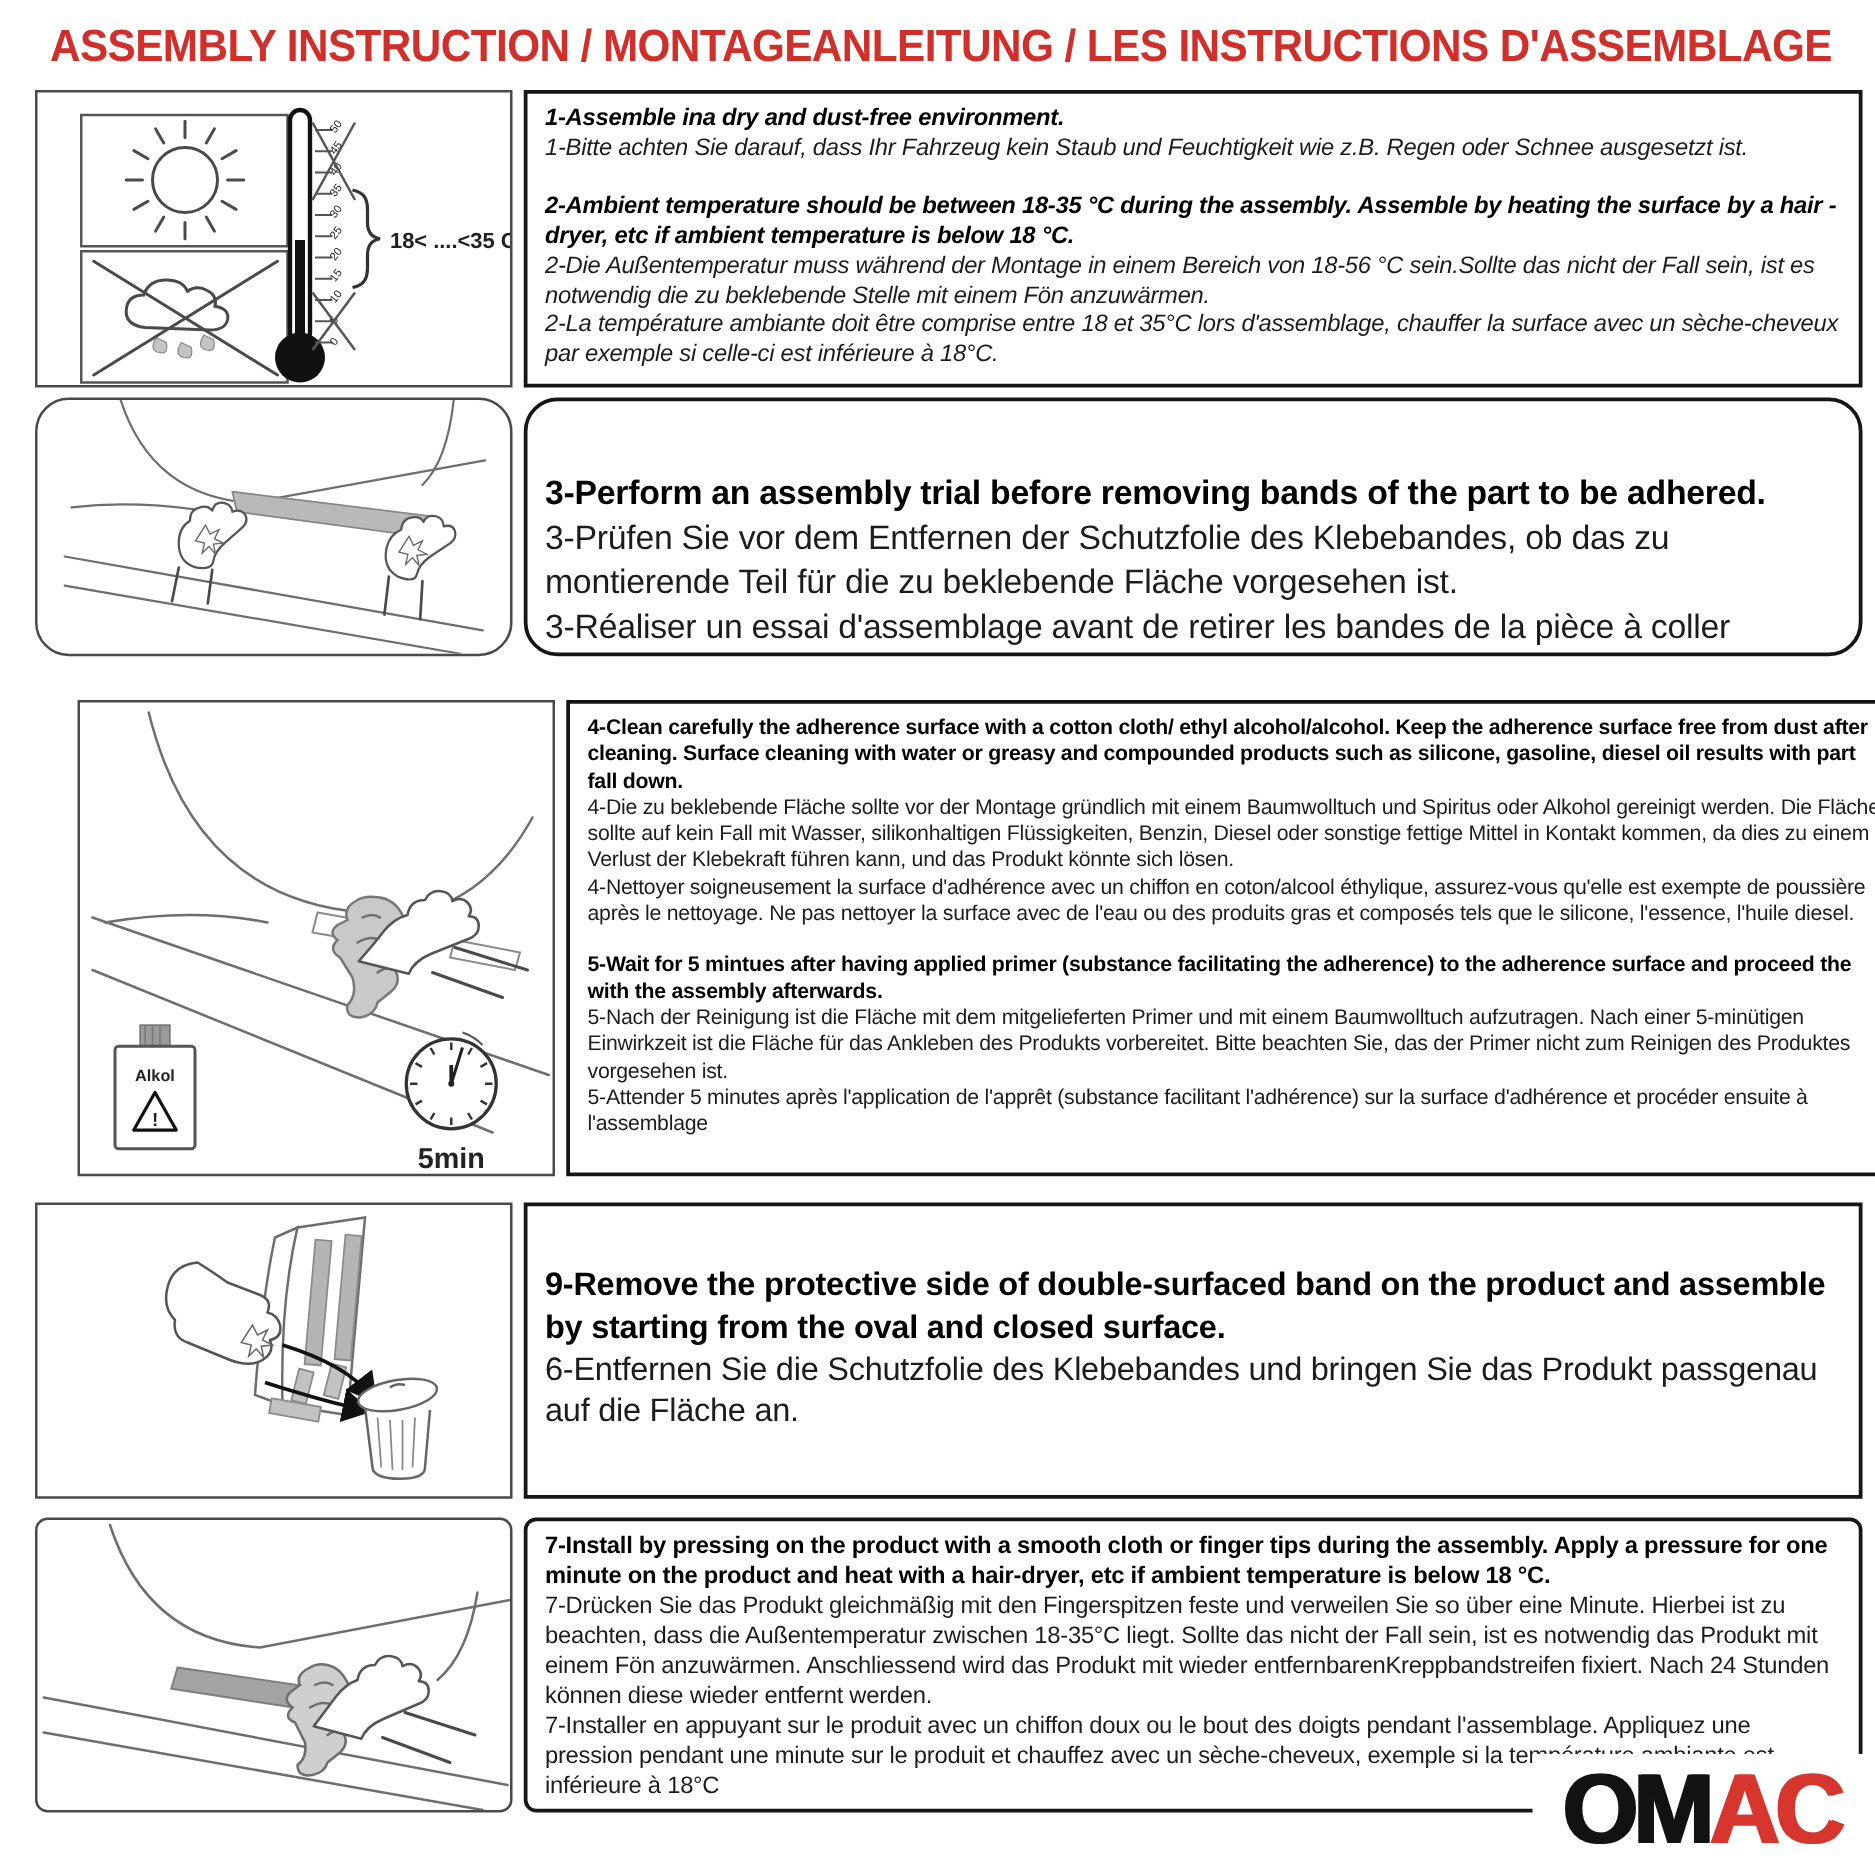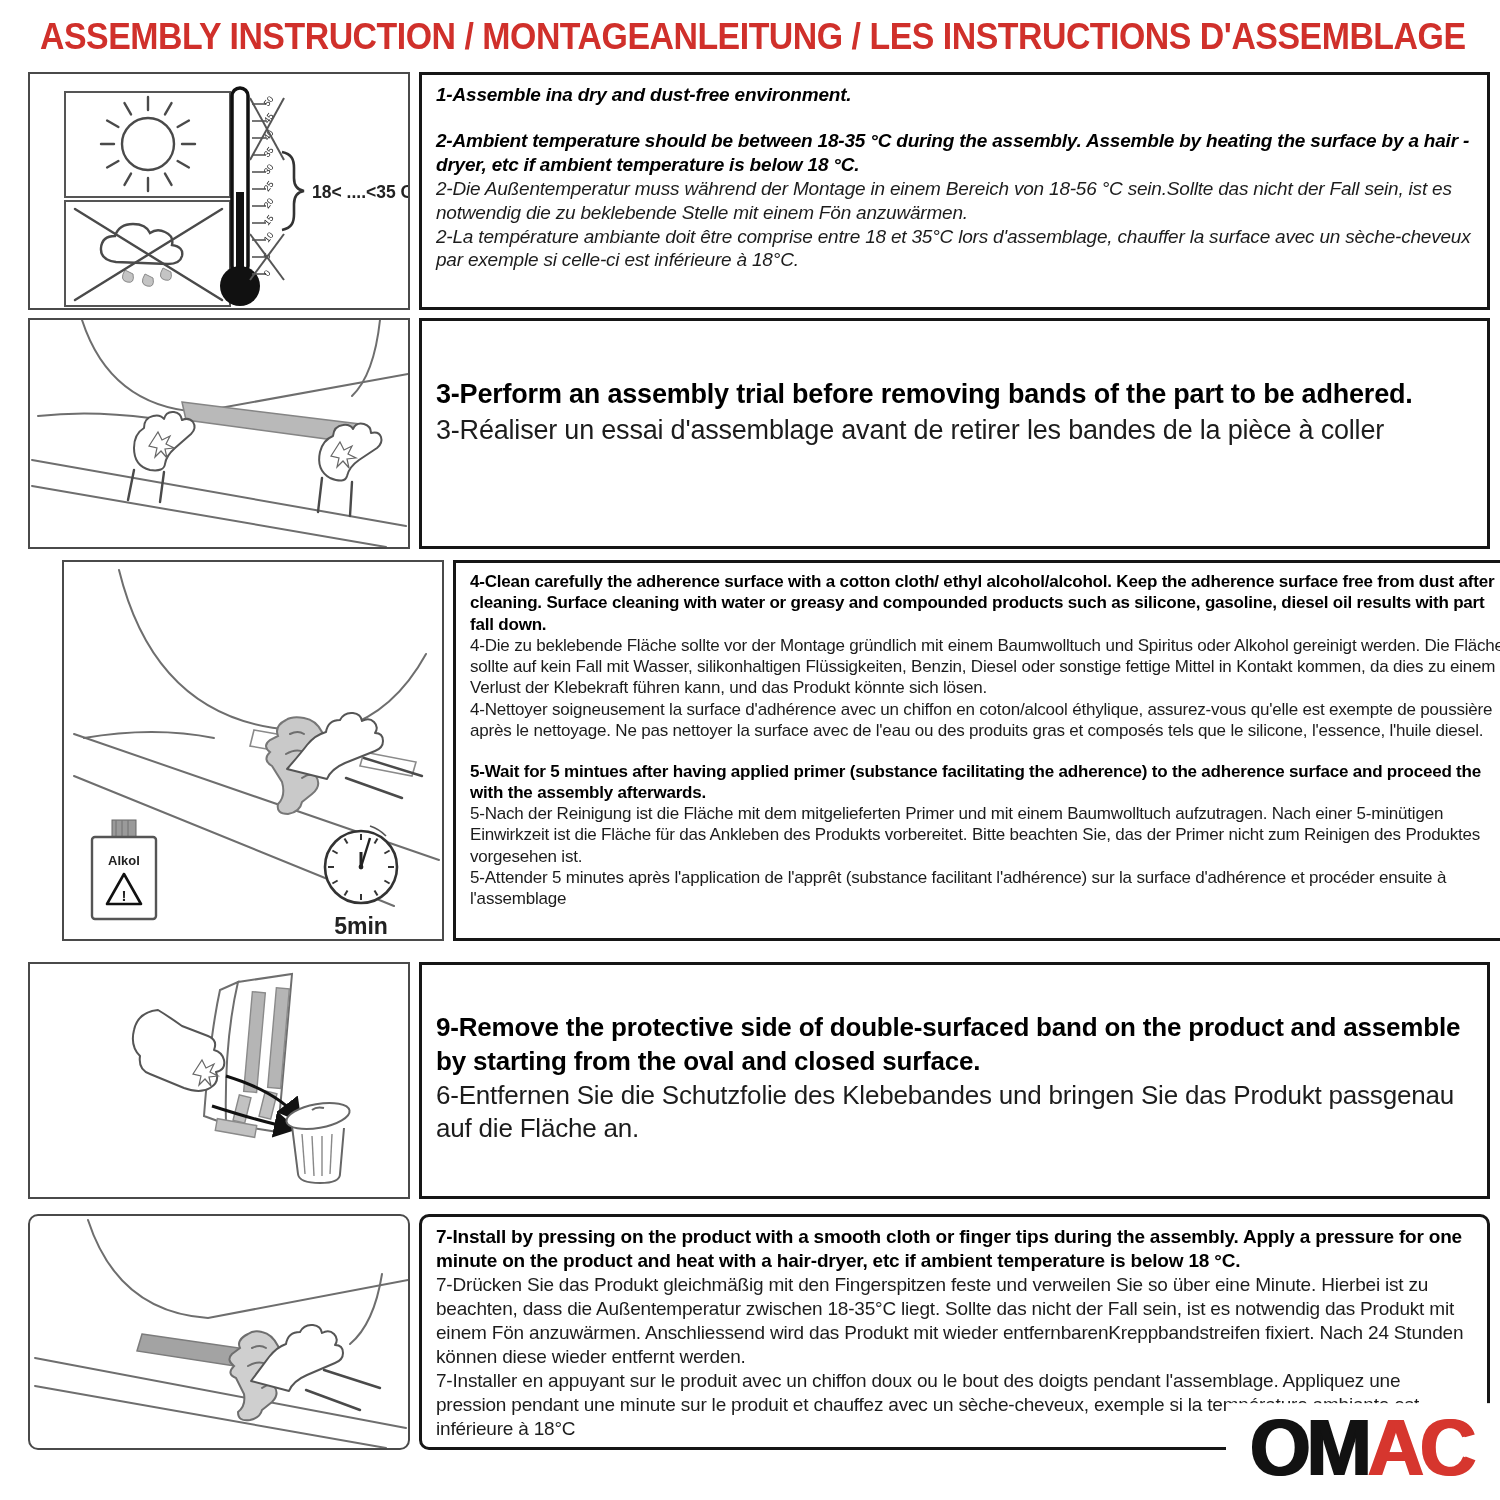--- a/index.html
+++ b/index.html
@@ -20,21 +20,21 @@
   .illus svg{display:block;width:100%;height:100%;}
   .textbox{
     position:absolute;left:419px;width:1071px;box-sizing:border-box;
     border:3px solid #161616;background:#fff;padding:8px 14px 6px 14px;
   }
   .textbox p{margin:0;letter-spacing:-0.2px;}
   .b{font-weight:700;color:#000;}
   .gap{margin-top:1.15em !important;}
   
   #illus1,#text1{top:72px;height:238px;}
-  #illus2,#text2{top:318px;height:231px;}
+  #illus2,#text2{top:318px;height:207px;border-radius:27px;}
   #illus3,#text3{top:560px;height:381px;margin-left:34px;}
   #illus4,#text4{top:962px;height:237px;}
   #illus5,#text5{top:1214px;height:236px;border-radius:10px;}
   
   #text1 p{font-size:19px;line-height:1.26;font-style:italic;}
   #text2{padding-top:56px;}
   #text2 p{font-size:27px;line-height:1.32;}
   #text3 p{font-size:17px;line-height:1.25;}
   #text4{padding-top:46px;}
   #text4 p{font-size:26px;line-height:1.3;}
@@ -134,20 +134,21 @@
       </g>
 
       <path d="M252,78 c10,2 12,8 12,16 l0,10 c0,8 4,12 10,13 c-6,1 -10,5 -10,13 l0,10 c0,8 -2,14 -12,16" fill="none" stroke="#333" stroke-width="2.6"></path>
       <text x="282" y="124" class="svgtxt" font-size="17.5" font-weight="bold">18&lt; ....&lt;35 C</text>
     </g>
   </svg>
 </div>
 
 <div class="textbox" id="text1">
   <p class="b">1-Assemble ina dry and dust-free environment.</p>
+  <p>1-Bitte achten Sie darauf, dass Ihr Fahrzeug kein Staub und Feuchtigkeit wie z.B. Regen oder Schnee ausgesetzt ist.</p>
   <p class="b gap">2-Ambient temperature should be between 18-35 °C  during the assembly. Assemble by heating the surface by a hair -dryer, etc if ambient temperature is below 18 °C.</p>
   <p>2-Die Außentemperatur muss während der Montage in einem Bereich von 18-56 °C  sein.Sollte das nicht der Fall sein, ist es notwendig die zu beklebende Stelle mit einem Fön anzuwärmen.</p>
   <p>2-La température ambiante doit être comprise entre 18 et 35°C lors d'assemblage, chauffer la surface avec un sèche-cheveux par exemple si celle-ci est inférieure à 18°C.</p>
 </div>
 
 <div class="illus" id="illus2">
   <svg viewBox="0 0 378 227">
     <g>
       <path class="ln" d="M52,0 Q80,86 168,92 L378,54"></path>
       <path class="ln" d="M350,0 q-6,55 -28,76"></path>
@@ -164,20 +165,21 @@
     <g>
       <path class="hand" d="M300,158 q-14,-8 -10,-26 q3,-12 13,-16 q1,-10 10,-11 q7,-1 10,4 q3,-7 11,-5 q7,2 7,9 q8,-2 10,4 q2,6 -4,11 l-18,12 q-10,7 -12,16 q-2,8 -17,2 z"></path>
       <path d="M310,122 l4,8 l8,-4 l-4,8 l8,4 l-9,1 l2,9 l-6,-7 l-6,6 l2,-9 l-8,-2 z" fill="#fff" stroke="#666" stroke-width="1.2"></path>
       <path class="lnD" d="M292,158 l-4,34 M322,162 l-2,34"></path>
     </g>
   </svg>
 </div>
 
 <div class="textbox" id="text2">
   <p class="b">3-Perform an assembly trial before removing bands of the part to be adhered.</p>
+  <p>3-Prüfen Sie vor dem Entfernen der Schutzfolie des Klebebandes, ob das zu montierende Teil für die zu beklebende Fläche vorgesehen ist.</p>
   <p>3-Réaliser un essai d'assemblage avant de retirer les bandes de la pièce à coller</p>
 </div>
 
 <div class="illus" id="illus3">
   <svg viewBox="0 0 378 377">
     <g>
       <path class="ln" d="M55,8 Q92,158 228,168"></path>
       <path class="ln" d="M362,92 q-32,58 -84,74"></path>
       <path class="ln" d="M10,172 L375,298"></path>
       <path class="ln" d="M10,214 L330,344"></path>

